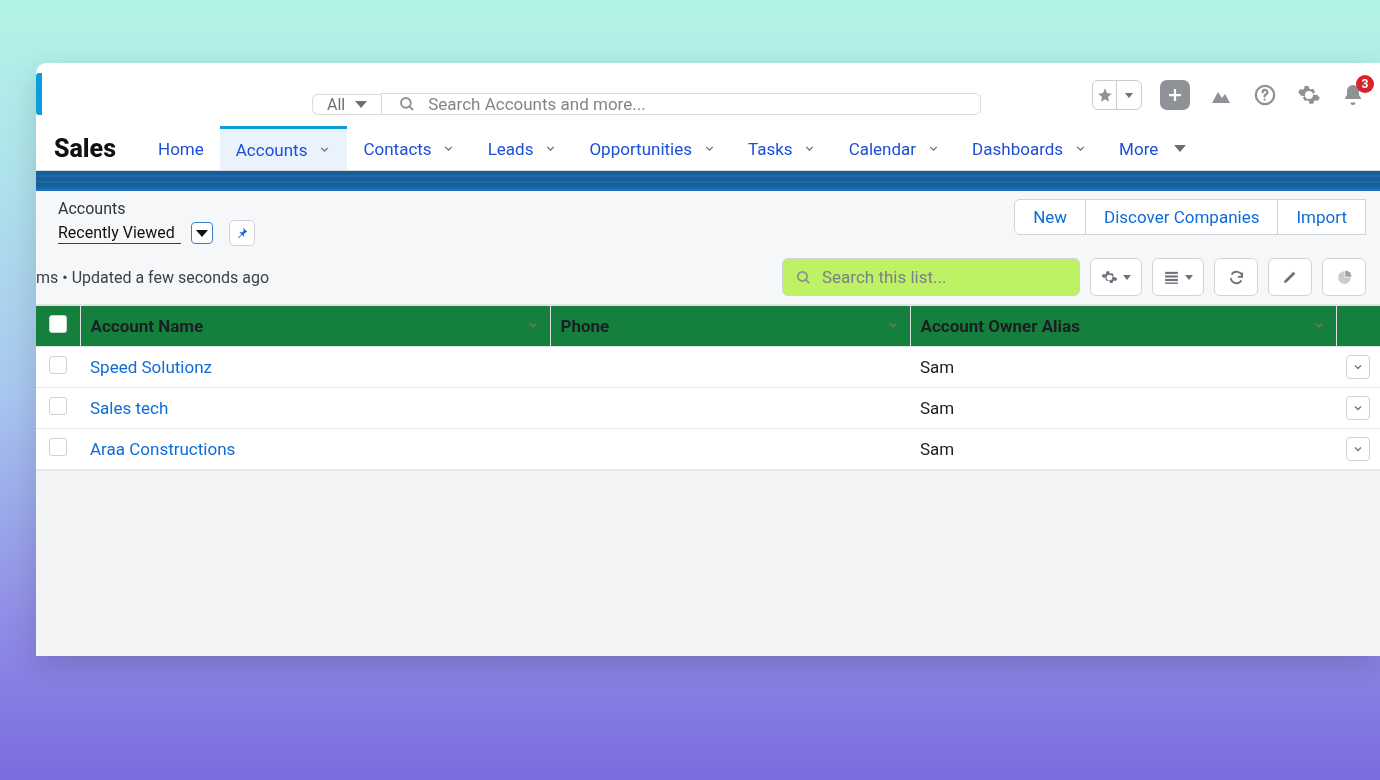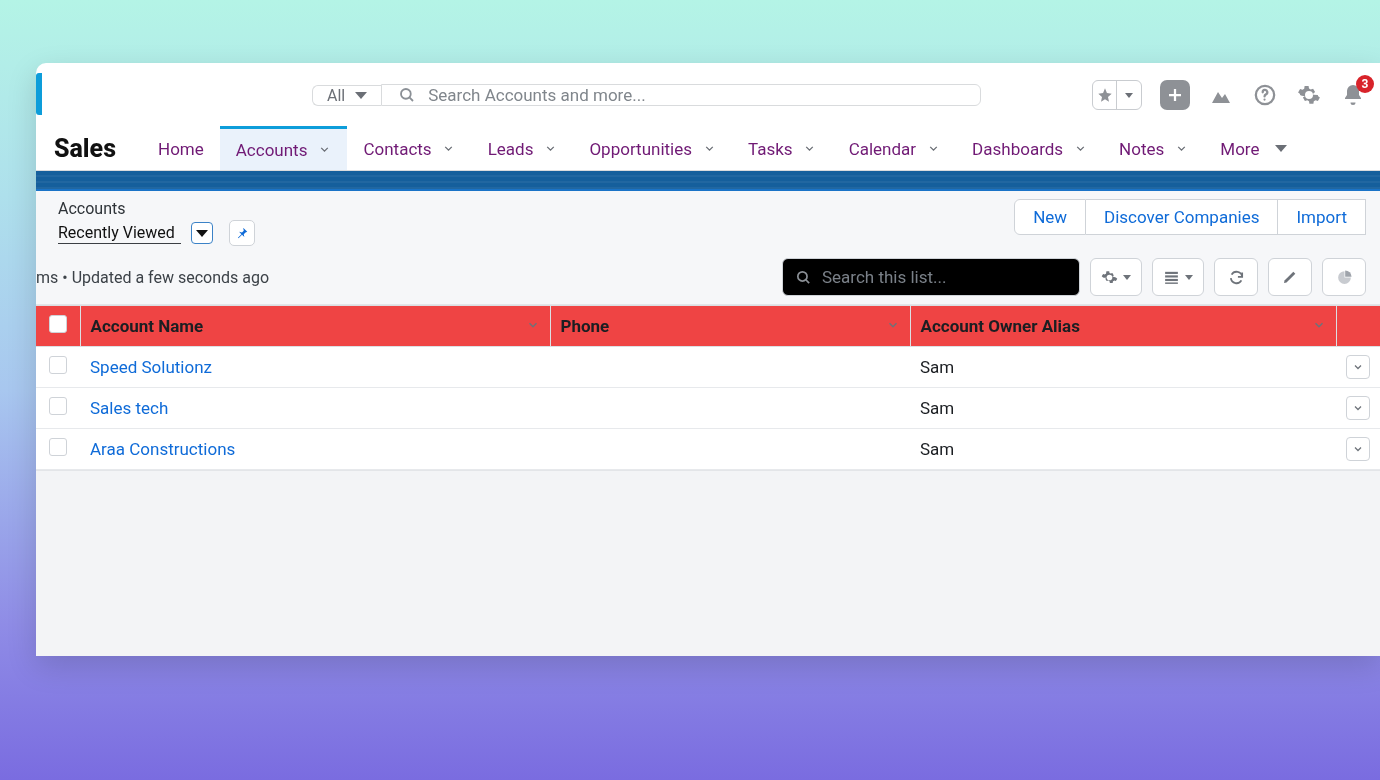--- a/index.html
+++ b/index.html
@@ -17,21 +17,21 @@
     background: #fff;
     border-top-left-radius: 10px;
     overflow: hidden;
     box-shadow: 0 10px 30px rgba(0,0,0,0.15);
   }
   .blue-stripe { position:absolute; left:0; top:10px; width:6px; height:42px; background:#0d9dda; border-top-left-radius:3px; border-bottom-left-radius:3px;}
   
   .topbar {
     display:flex; align-items:center; height:64px; padding: 0 14px 0 20px; gap:10px;
   }
-  .search-group { display:flex; align-items:center; margin-left: 256px; height:40px; }
+  .search-group { display:flex; align-items:flex-end; margin-left: 256px; height:40px; }
   .scope {
     display:flex; align-items:center; gap:10px; padding:0 14px;
     border:1px solid #d9dbdd; border-right:none; border-top-left-radius:6px; border-bottom-left-radius:6px;
     color:#6b6f76; font-size:16px; background:#fff;
   }
   .scope .tri { width:0;height:0;border-left:6px solid transparent;border-right:6px solid transparent;border-top:7px solid #6b6f76;}
   .searchbox {
     display:flex; align-items:center; gap:12px; padding:0 16px; width:600px;
     border:1px solid #d9dbdd; border-top-right-radius:6px; border-bottom-right-radius:6px;
     color:#747a81; font-size:17px;
@@ -43,21 +43,21 @@
   .favbtn > div { width:24px; display:flex; align-items:center; justify-content:center; color:#6b6f76;}
   .favbtn > div:first-child { border-right:1px solid #c9ccd0;}
   .favbtn .tri-sm { width:0;height:0;border-left:4px solid transparent;border-right:4px solid transparent;border-top:5px solid #6b6f76;}
   .sqicon { width:30px; height:30px; border-radius:7px; background:#8e9196; display:flex; align-items:center; justify-content:center;}
   .plainicon { width:26px; height:26px; display:flex; align-items:center; justify-content:center; color:#8e9196; }
   .bell-wrap { position:relative; }
   .badge { position:absolute; top:-7px; right:-8px; background:#d8232a; color:#fff; font-size:12px; font-weight:700; border-radius:999px; min-width:18px; height:18px; display:flex; align-items:center; justify-content:center; padding:0 4px;}
   
   .navrow { height:44px; display:flex; align-items:stretch; border-bottom:1px solid #d9dbdd; padding-left:18px;}
   .brand { font-size:25px; font-weight:800; color:#111; display:flex; align-items:center; padding-right:26px;text-align:right;}
-  .tab { display:flex; align-items:center; gap:10px; padding:0 16px; font-size:17px; color:#701a75; cursor:pointer; position:relative;}
+  .tab { display:flex; align-items:center; gap:10px; padding:0 16px; font-size:17px; color:#1d4ed8; cursor:pointer; position:relative;}
   .tab .chev { width:14px; height:14px; display:flex; align-items:center; justify-content:center;}
   .tab.active { background:#eaf2fb; border-top:3px solid #0d9dda; margin-top:-1px;}
   .tab.more .tri { width:0;height:0;border-left:6px solid transparent;border-right:6px solid transparent;border-top:7px solid #6b6f76; margin-left:6px;}
   .chev svg { stroke:#6b6f76; }
   
   .ribbon { height:20px; background:#155f9c; background-image: repeating-linear-gradient(0deg, rgba(255,255,255,0.05) 0 2px, transparent 2px 6px); border-bottom:2px solid #1a73c7;}
   
   .pagehead { background:#f6f7f9; padding:8px 14px 0 22px; border-bottom:1px solid #e3e5e8; position:relative;}
   .ph-top { display:flex; align-items:flex-start; }
   .ph-left { flex:1 0 auto; }
@@ -67,27 +67,27 @@
   .tri-box { width:22px; height:22px; border:1.5px solid #3b82c7; border-radius:4px; display:flex; align-items:center; justify-content:center; background:#fff;}
   .tri-box .tri { width:0;height:0;border-left:6px solid transparent;border-right:6px solid transparent;border-top:7px solid #111;}
   .pinbtn { width:26px; height:26px; border:1px solid #cfd3d8; border-radius:5px; display:flex; align-items:center; justify-content:center; margin-left:6px; background:#fff;}
   .ph-actions { display:flex; }
   .segbtn { border:1px solid #cfd3d8; padding:7px 18px; font-size:17px; color:#0f6bd8; background:#fff; cursor:pointer;}
   .segbtn:first-child { border-top-left-radius:6px; border-bottom-left-radius:6px;}
   .segbtn + .segbtn { border-left:none; }
   .ph-row2 { display:flex; align-items:center; margin-top:12px; padding-bottom:8px;}
   .metatext { color:#3c4248; font-size:16px; margin-left:-22px; padding-left:0;}
   .listtools { margin-left:auto; display:flex; align-items:center; gap:10px;}
-  .listsearch { display:flex; align-items:center; gap:10px; width:298px; height:38px; border:1px solid #cfd3d8; border-radius:6px; padding:0 12px; color:#7a8088; font-size:17px; background:#000000;}
+  .listsearch { display:flex; align-items:center; gap:10px; width:298px; height:38px; border:1px solid #cfd3d8; border-radius:6px; padding:0 12px; color:#7a8088; font-size:17px; background:#bef264;}
   .iconbtn { height:38px; min-width:44px; border:1px solid #cfd3d8; border-radius:6px; background:#fff; display:flex; align-items:center; justify-content:center; gap:5px; color:#6e737a; padding:0 10px;}
   .iconbtn .tri-sm { width:0;height:0;border-left:4px solid transparent;border-right:4px solid transparent;border-top:5px solid #6e737a;}
   
   .grid { background:#f4f5f7; height: calc(100% - 64px - 44px - 20px); overflow:hidden;}
   table { width:100%; border-collapse:collapse; background:#fff;}
-  thead th { background:#ef4444; text-align:left; font-size:17px; font-weight:700; color:#1b1e22; border-top:1px solid #dcdfe3; border-bottom:1px solid #dcdfe3; border-right:1px solid #dcdfe3; padding:9px 10px; position:relative;}
+  thead th { background:#15803d; text-align:left; font-size:17px; font-weight:700; color:#1b1e22; border-top:1px solid #dcdfe3; border-bottom:1px solid #dcdfe3; border-right:1px solid #dcdfe3; padding:9px 10px; position:relative;}
   thead th .sortchev { position:absolute; right:10px; top:50%; transform:translateY(-50%);}
   tbody td { border-bottom:1px solid #e7e9ec; padding:8px 10px; font-size:17px; color:#1b1e22;}
   tbody td.link a { color:#0f6bd8; text-decoration:none;}
   .cbx { width:18px; height:18px; border:1.5px solid #cfd3d8; border-radius:3px; display:inline-block; background:#fff;}
   th.colcb, td.colcb { width:44px; text-align:center;}
   td.rowact { width:34px; text-align:center;}
   .rowmenu { width:24px; height:24px; border:1px solid #cfd3d8; border-radius:4px; display:inline-flex; align-items:center; justify-content:center;}
   
   .belowfill { background:#f3f4f6; height:300px; border-top:1px solid #e3e5e8;}
 </style>
@@ -204,28 +204,20 @@
         <div class="tab">
           <span>Calendar</span>
           <span class="chev">
             <svg width="13" height="13" viewBox="0 0 24 24" fill="none" stroke-width="2.5">
               <polyline points="6 9 12 15 18 9"></polyline>
             </svg>
           </span>
         </div>
         <div class="tab">
           <span>Dashboards</span>
-          <span class="chev">
-            <svg width="13" height="13" viewBox="0 0 24 24" fill="none" stroke-width="2.5">
-              <polyline points="6 9 12 15 18 9"></polyline>
-            </svg>
-          </span>
-        </div>
-        <div class="tab">
-          <span>Notes</span>
           <span class="chev">
             <svg width="13" height="13" viewBox="0 0 24 24" fill="none" stroke-width="2.5">
               <polyline points="6 9 12 15 18 9"></polyline>
             </svg>
           </span>
         </div>
       </div>
     <div class="tab more">
       <span>More</span>
       <span class="tri"></span>

